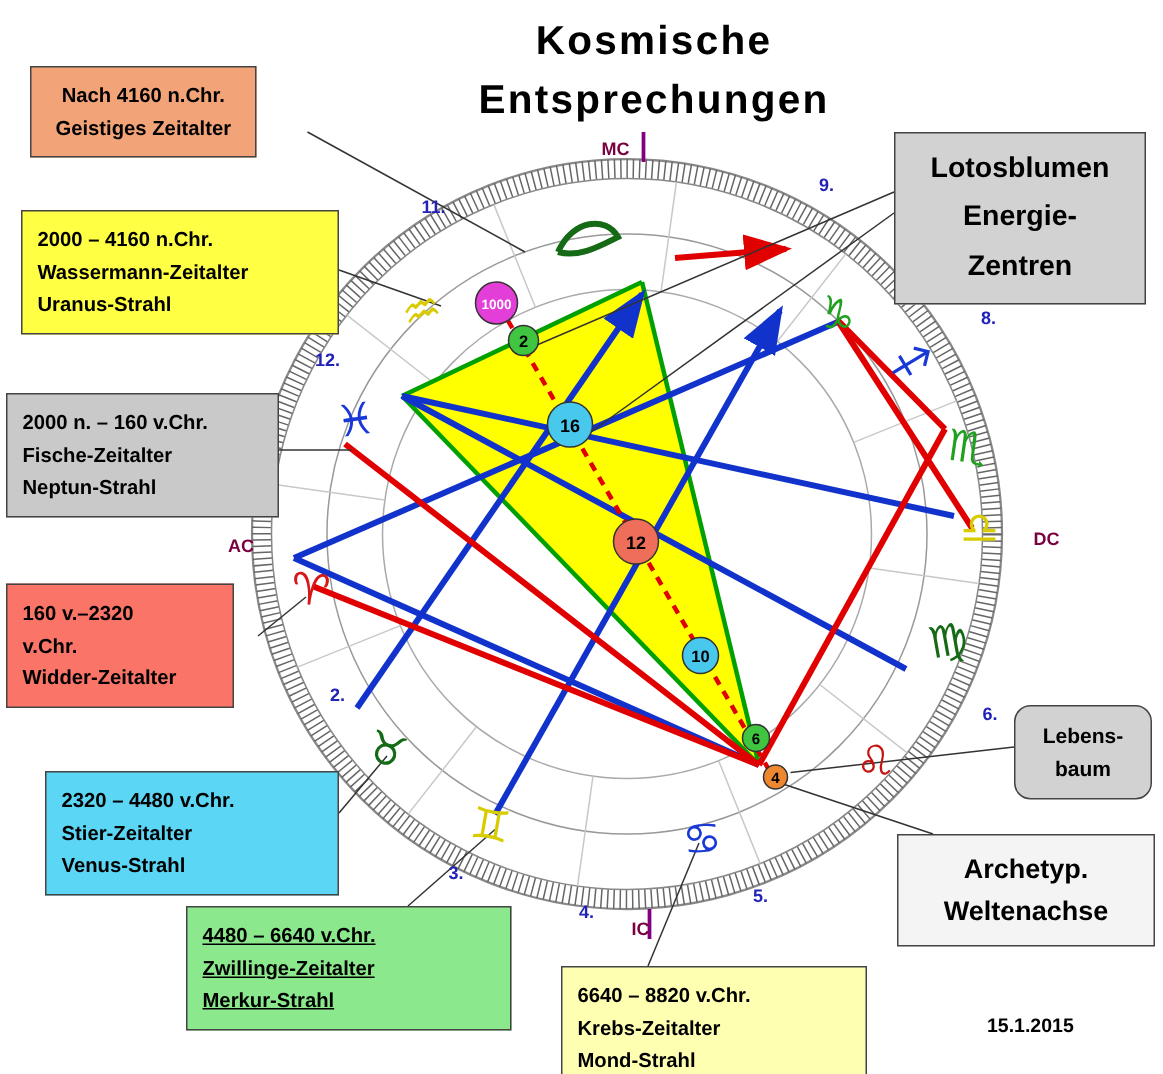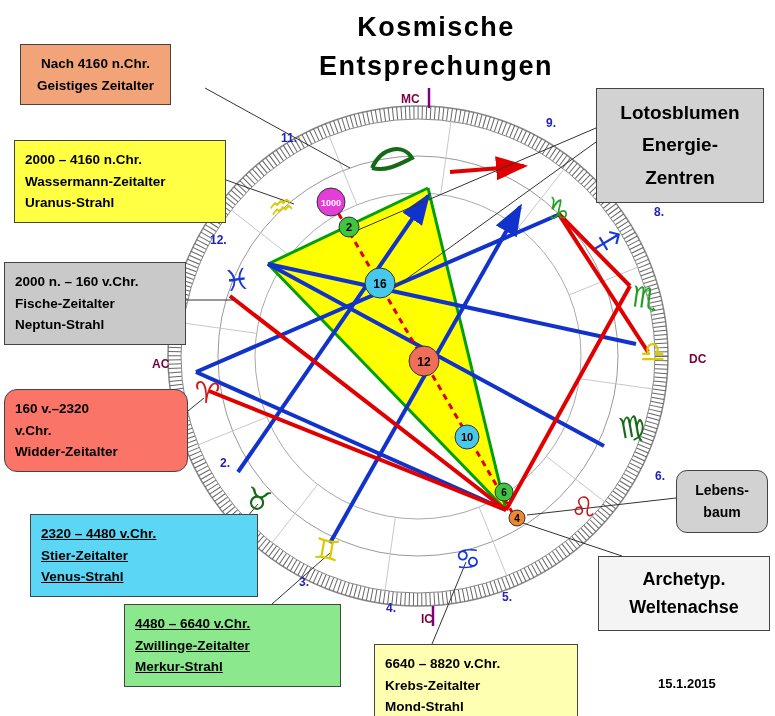--- a/index.html
+++ b/index.html
@@ -170,27 +170,27 @@
     <div>Wassermann-Zeitalter</div>
     <div>Uranus-Strahl</div>
   </div>
 
   <div class="box" id="box-fische" style="left: 4px; top: 262px; width: 182px; background-color: rgb(201, 201, 201);">
     <div>2000 n. – 160 v.Chr.</div>
     <div>Fische-Zeitalter</div>
     <div>Neptun-Strahl</div>
   </div>
 
-  <div class="box" id="box-widder" style="left: 4px; top: 389px; width: 184px; background-color: rgb(250, 116, 104); border-radius: 13px;">
+  <div class="box" id="box-widder" style="left: 4px; top: 389px; width: 152px; background-color: rgb(250, 116, 104);">
     <div>160 v.–2320</div>
     <div>v.Chr.</div>
     <div>Widder-Zeitalter</div>
   </div>
 
-  <div class="box" id="box-stier" style="left: 30px; top: 514px; width: 228px; background-color: rgb(92, 214, 245); text-decoration: underline;">
+  <div class="box" id="box-stier" style="left: 30px; top: 514px; width: 196px; background-color: rgb(92, 214, 245);">
     <div>2320 – 4480 v.Chr.</div>
     <div>Stier-Zeitalter</div>
     <div>Venus-Strahl</div>
   </div>
 
   <div class="box" id="box-zwillinge" style="left: 124px; top: 604px; width: 217px; background-color: rgb(140, 232, 140); text-decoration: underline;">
     <div>4480 – 6640 v.Chr.</div>
     <div>Zwillinge-Zeitalter</div>
     <div>Merkur-Strahl</div>
   </div>

